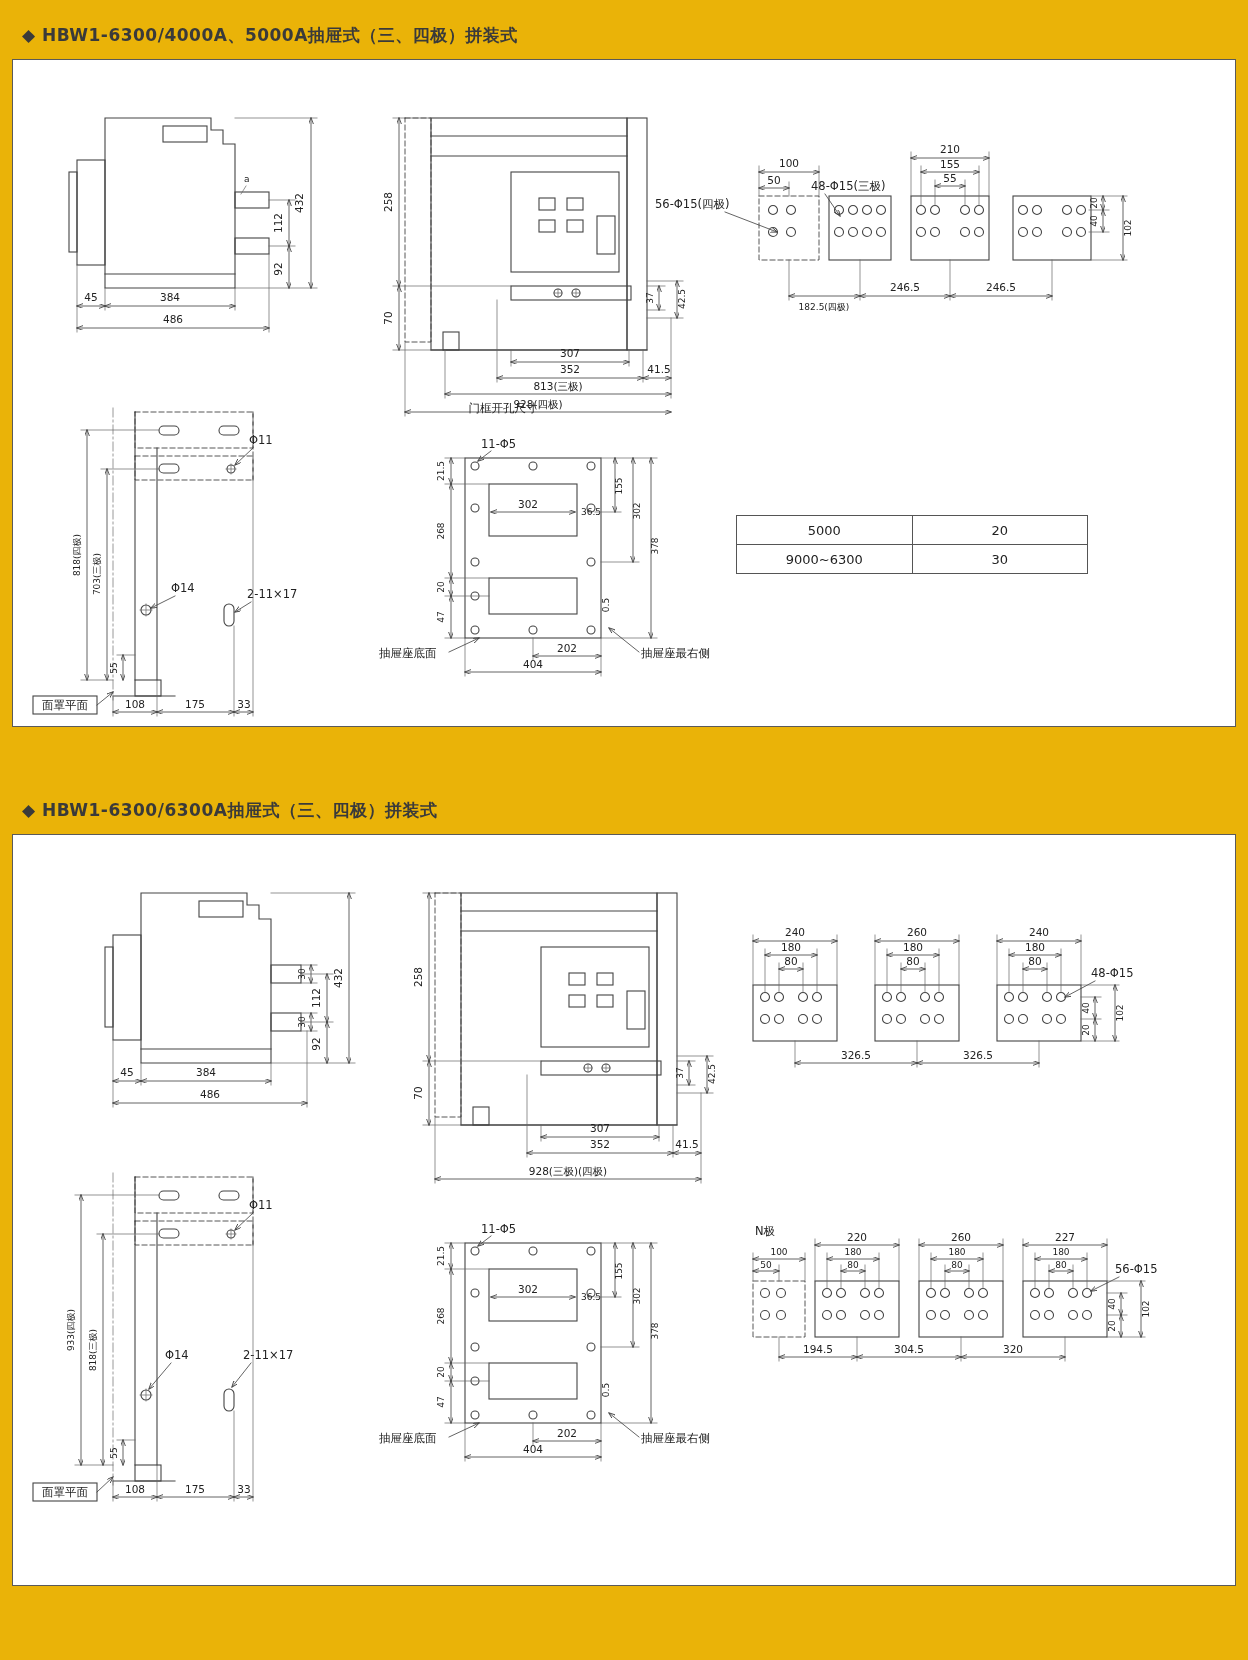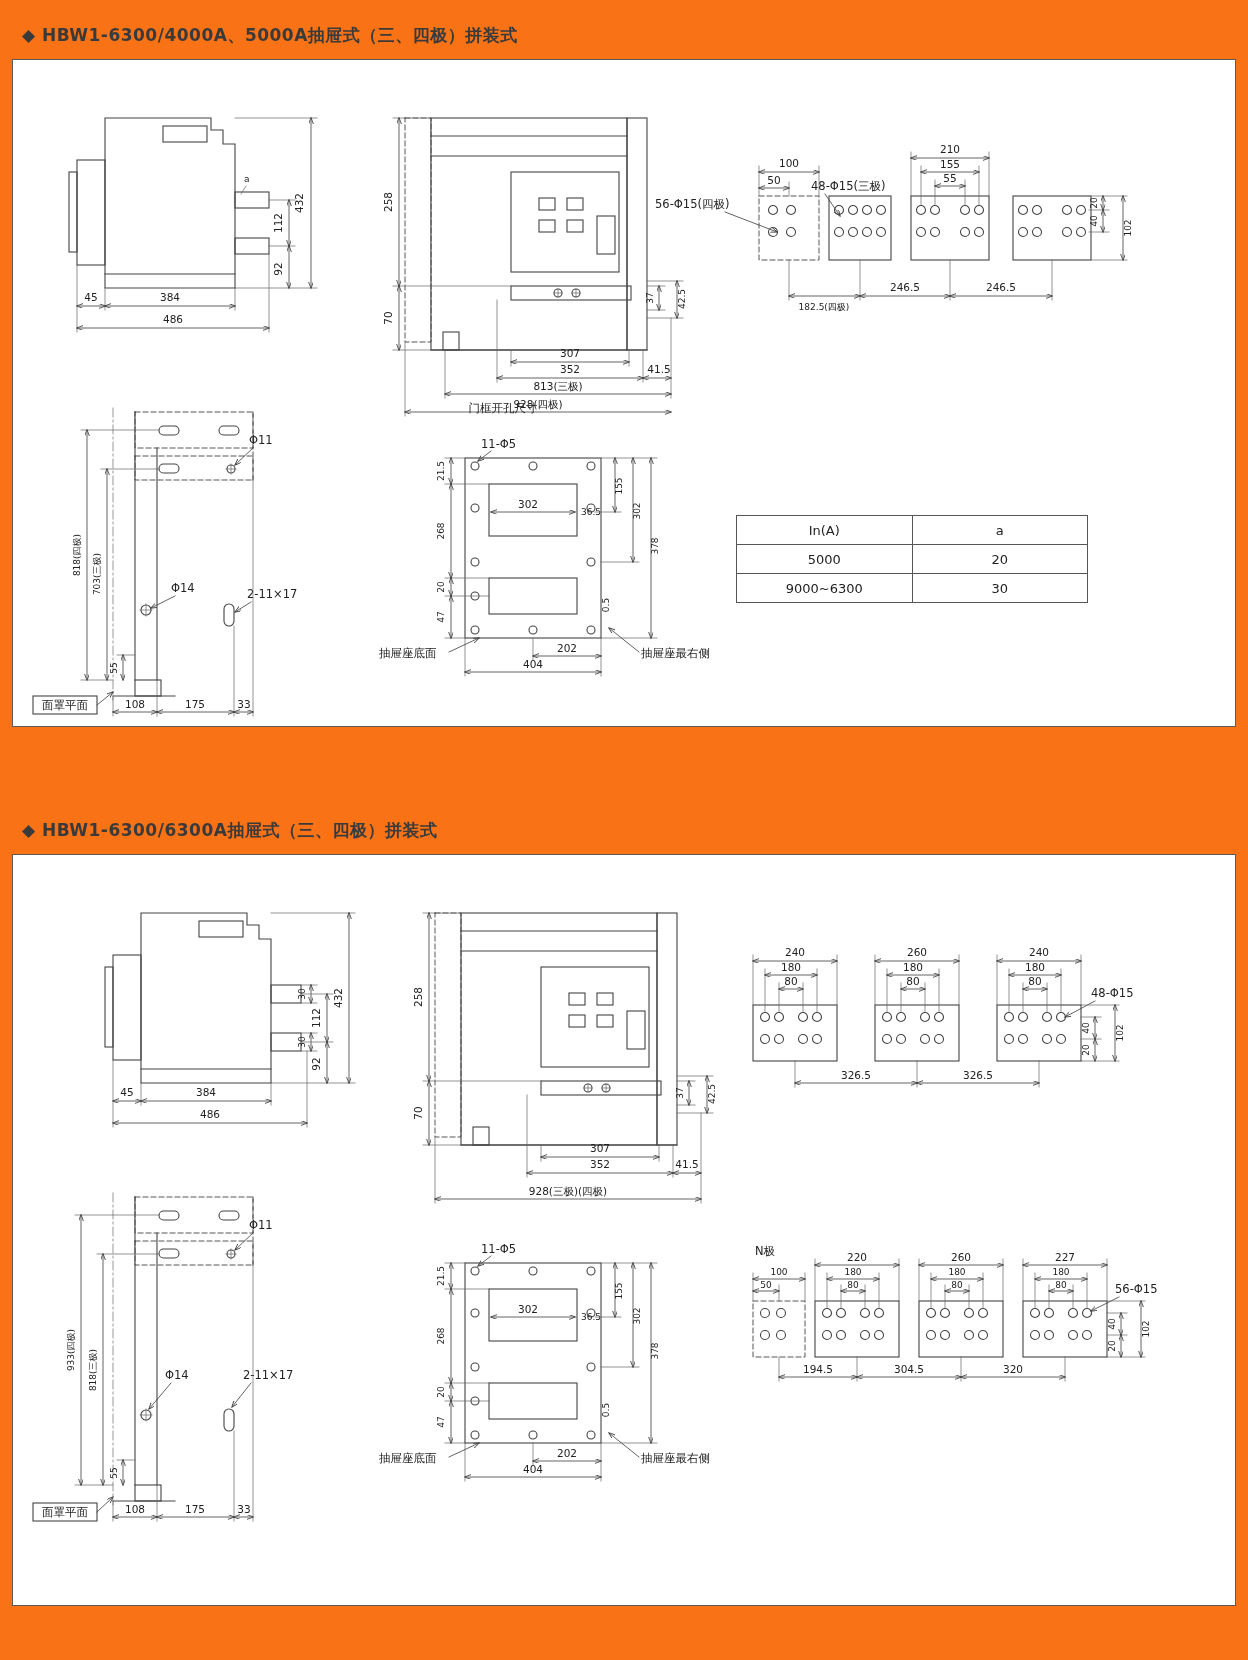--- a/index.html
+++ b/index.html
@@ -1,19 +1,19 @@
 <!DOCTYPE html>
 <html><head>
 <meta charset="utf-8">
 <style>
   html,body{margin:0;padding:0;background:#fff;}
-  .page{position:relative;width:1248px;height:1660px;background:#f97316;overflow:hidden;
+  .page{position:relative;width:1248px;height:1660px;background:#eab308;overflow:hidden;
         font-family:"DejaVu Sans","Liberation Sans",sans-serif;color:#333;}
   .sec-title{margin:24px 14px 12px 22px;font-size:17px;font-weight:600;color:#3a3a3a;letter-spacing:.5px;}
-  .t2{margin-top:92px;}
+  .t2{margin-top:72px;}
   .frame{position:relative;margin:0 12px;border:1.5px solid #5a5a5a;background:#fff;}
   #frame1{height:666px;}
   #frame2{height:750px;}
   .draw{position:absolute;left:0;top:0;}
   .draw line,.draw path,.draw rect,.draw circle,.draw ellipse,.draw polyline{fill:none;stroke:#444;stroke-width:1.1;stroke-linecap:square;}
   .draw use{fill:none;stroke:#444;stroke-width:1.1;}
   .draw .dim{stroke-width:.8;stroke:#3c3c3c;}
   .draw .ext{stroke-width:.7;stroke:#666;}
   .draw .dash{stroke-dasharray:5 3;stroke-width:.9;}
   .draw .cl{stroke-dasharray:9 3 2 3;stroke-width:.75;stroke:#777;}
@@ -297,24 +297,20 @@
         <text x="520" y="608" text-anchor="middle">404</text>
         <text class="lbl" x="366" y="597">抽屉座底面</text>
         <line class="dim" x1="436" y1="592" x2="466" y2="578" marker-end="url(#ar1)"></line>
         <text class="lbl" x="628" y="597">抽屉座最右侧</text>
         <line class="dim" x1="626" y1="592" x2="596" y2="568" marker-end="url(#ar1)"></line>
       </g>
     </svg>
 
     <table class="spec">
       <tbody>
-          <tr>
-        <td>In(A)</td>
-        <td>a</td>
-      </tr>
       <tr>
         <td>5000</td>
         <td>20</td>
       </tr>
       <tr>
         <td>9000~6300</td>
         <td>30</td>
       </tr>
     </tbody>
       </table>

